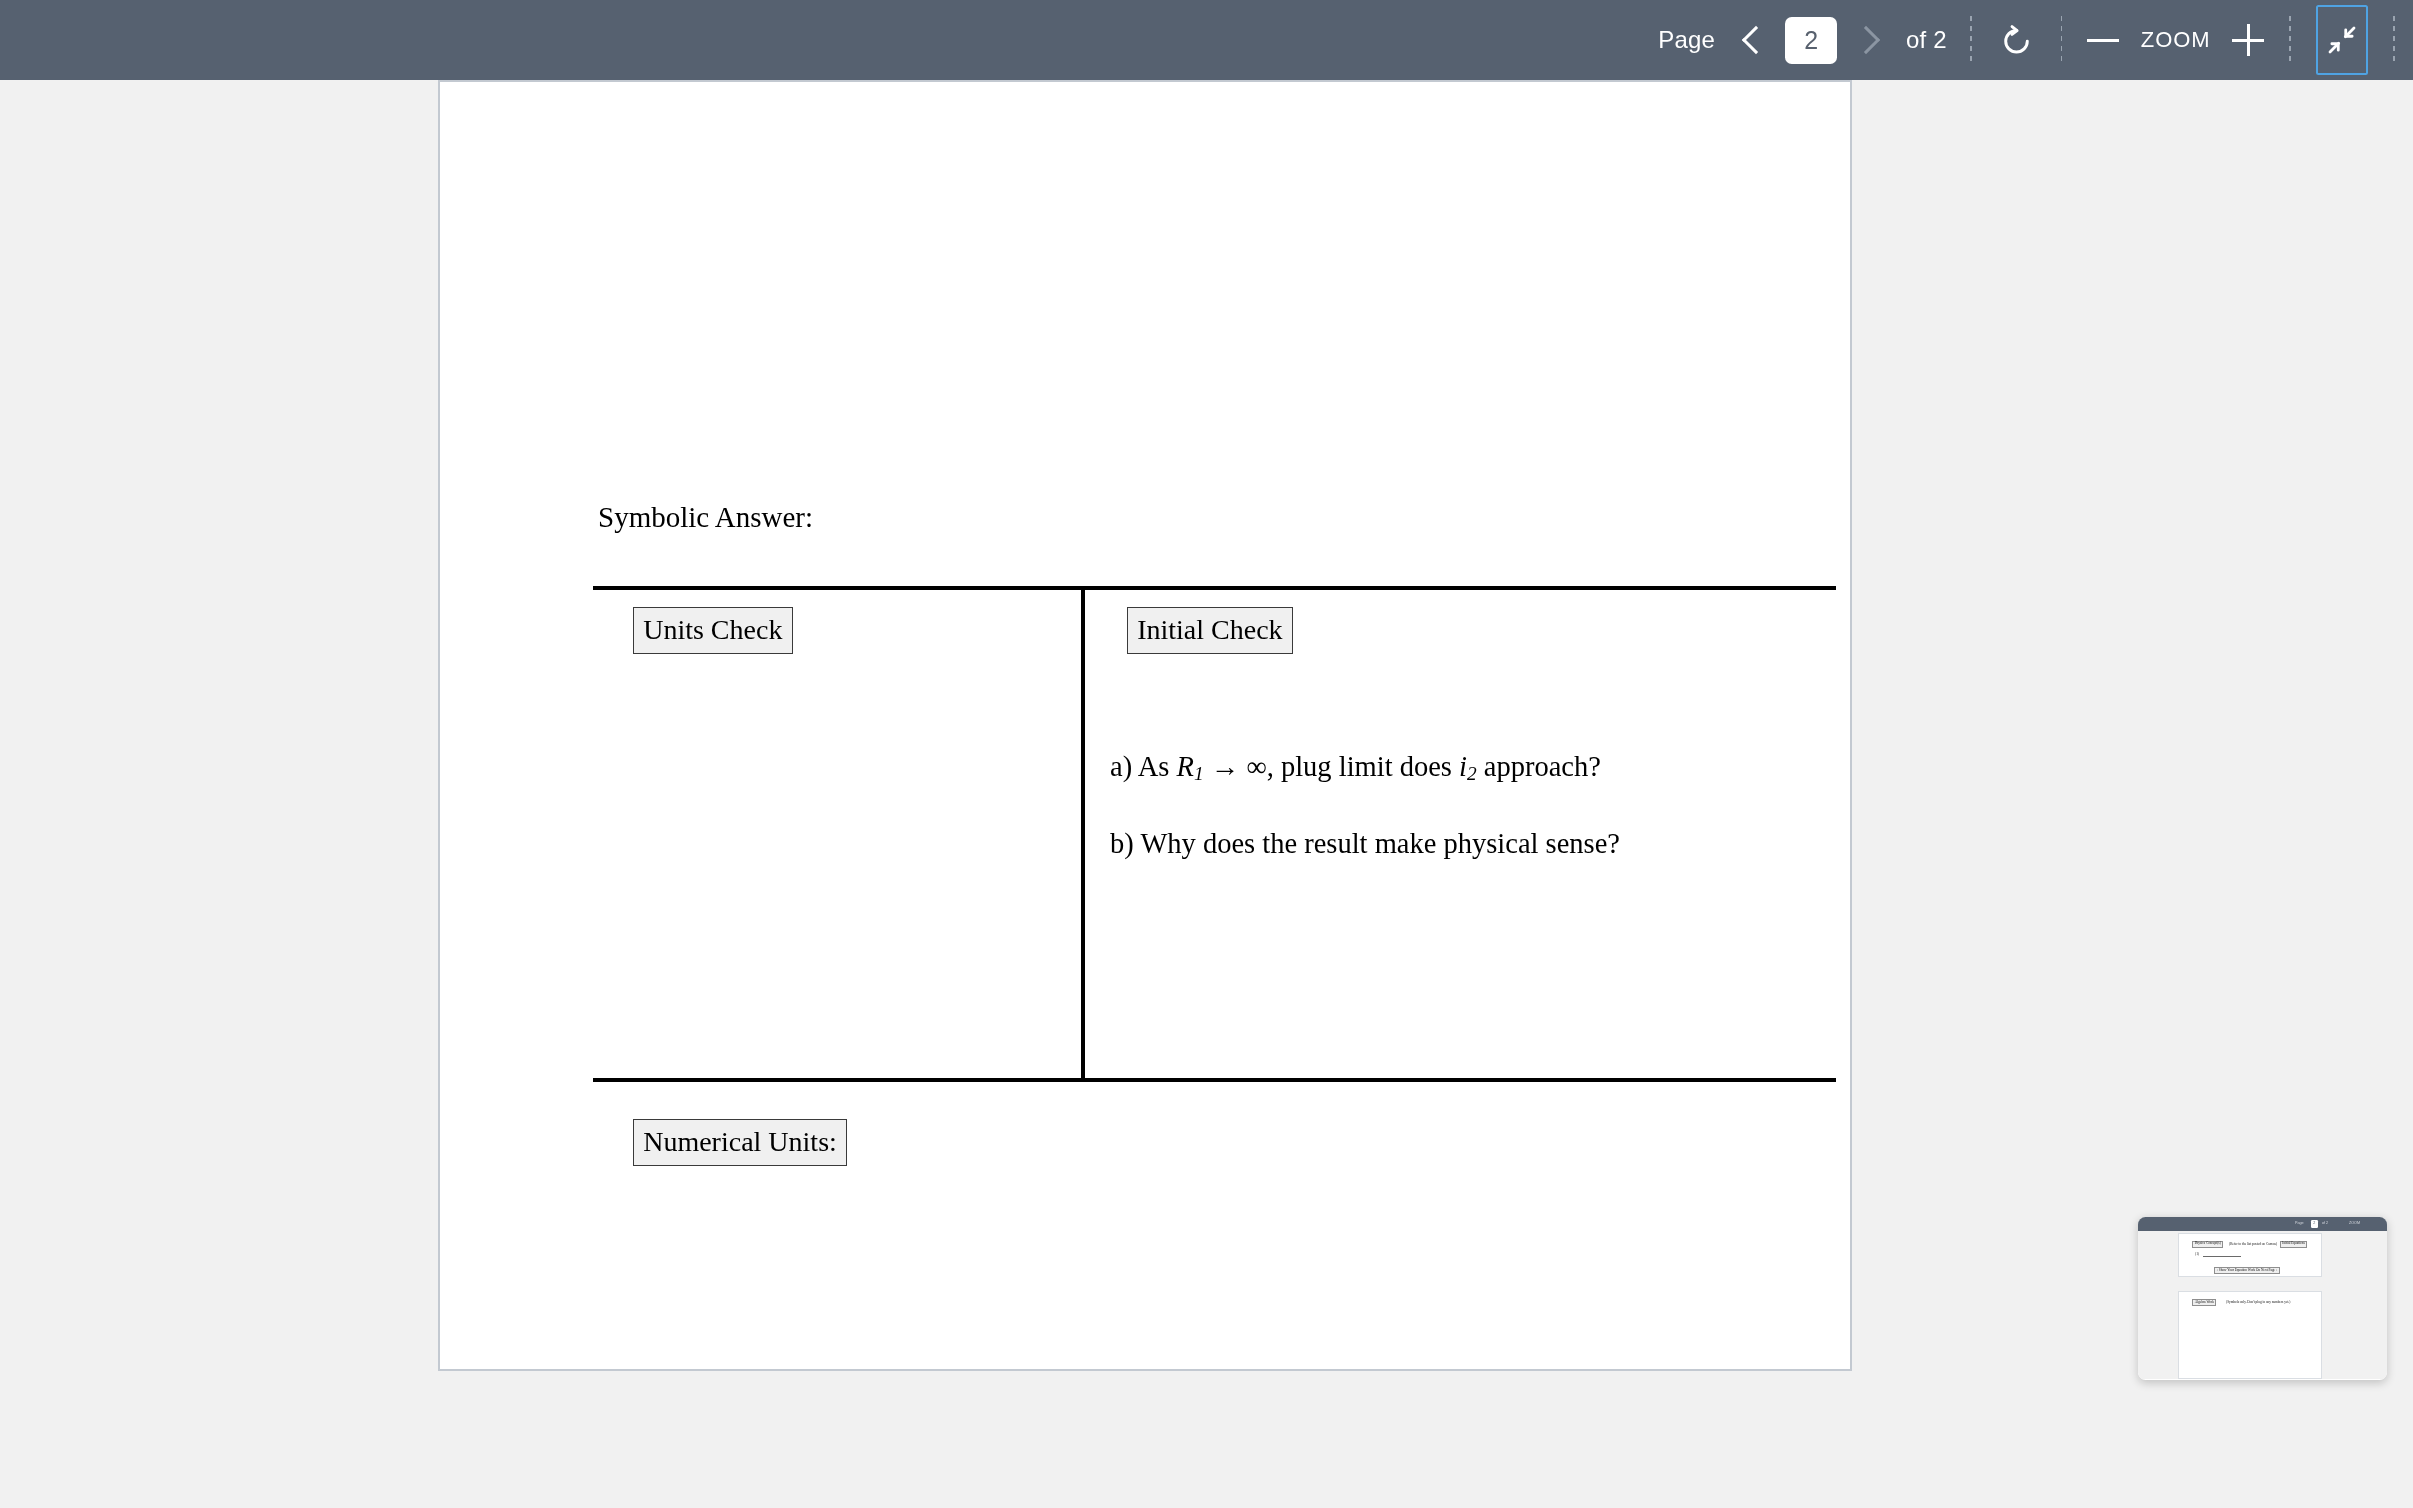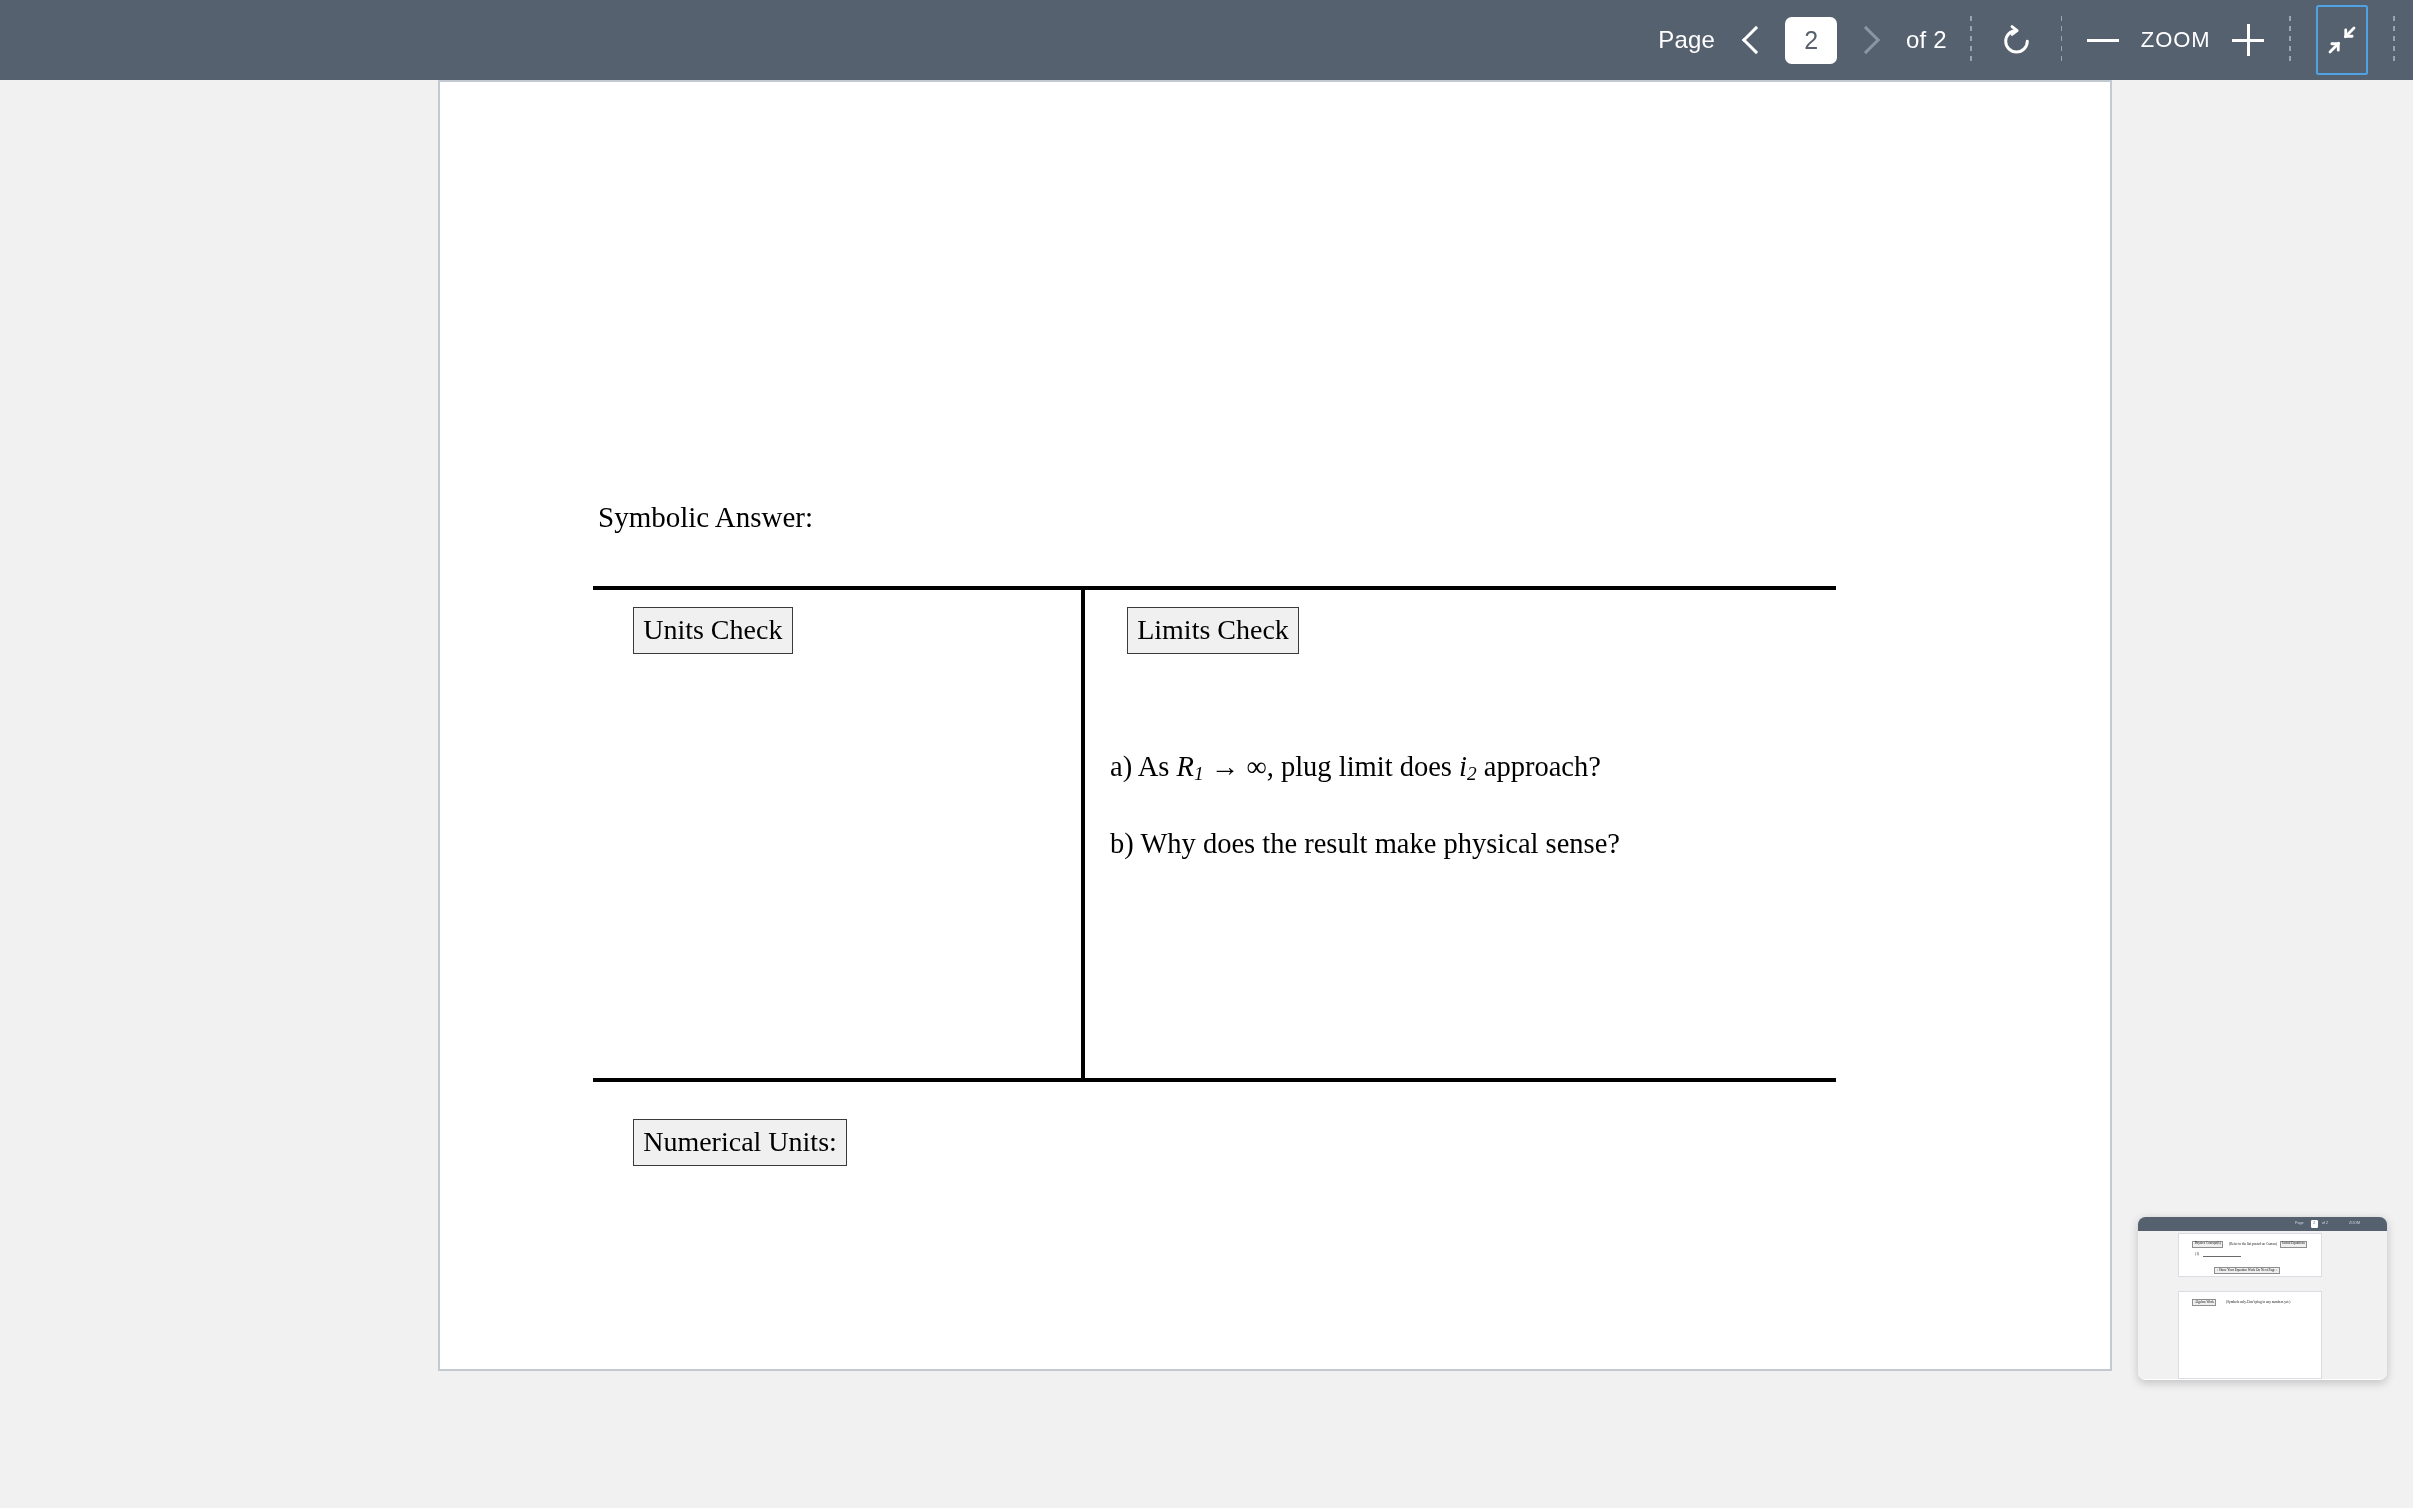--- a/index.html
+++ b/index.html
@@ -116,21 +116,21 @@
     margin: 0 6.7px;
     cursor: pointer;
     box-sizing: border-box;
   }
 
   
   #document-page {
     position: absolute;
     left: 438px;
     top: 80px;
-    width: 1674px;
+    width: 1414px;
     height: 1291px;
     background: #ffffff;
     border: 2.5px solid #c3c9d1;
     box-sizing: border-box;
     overflow: hidden;
   }
   .doc-body {
     position: absolute;
     left: 0; top: 0;
     width: 100%; height: 100%;
@@ -341,21 +341,21 @@
   <div class="doc-body">
 
     <div id="symbolic-answer-heading">Symbolic Answer:</div>
 
     <div class="rule" id="table-rule-top"></div>
     <div id="table-rule-vertical"></div>
     <div class="rule" id="table-rule-bottom"></div>
 
     <div class="boxed-label" id="units-check-label">Units Check</div>
 
-    <div class="boxed-label" id="limits-check-label">Limits Check</div>
+    <div class="boxed-label" id="limits-check-label">Initial Check</div>
 
     <div class="col-question" id="limits-question-a">
       <span>a)</span>
       <span>As</span>
       <span class="mathvar"><span>R</span><sub>1</sub></span>
       <span class="mathsym">→</span>
       <span class="mathsym">∞</span><span>, plug limit does</span>
       <span class="mathvar"><span>i</span><sub>2</sub></span>
       <span>approach?</span>
     </div>

